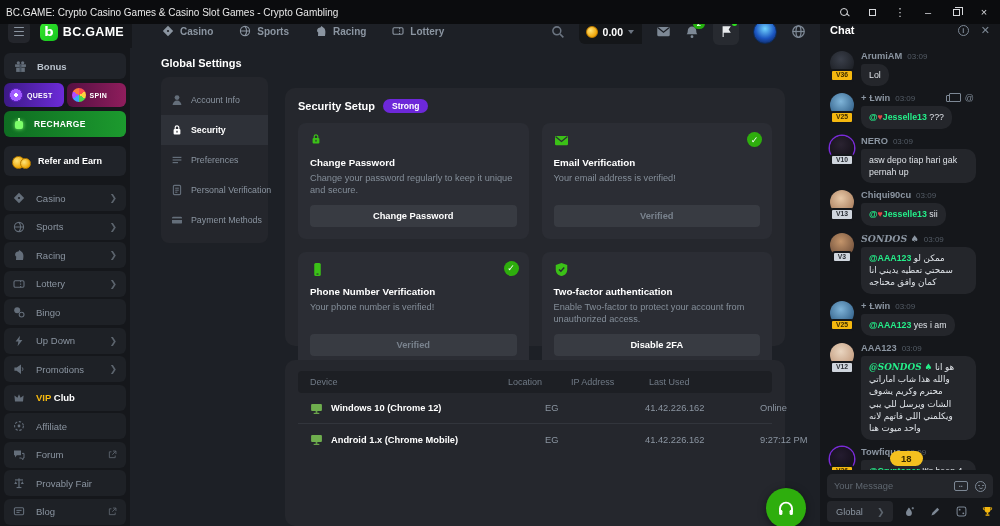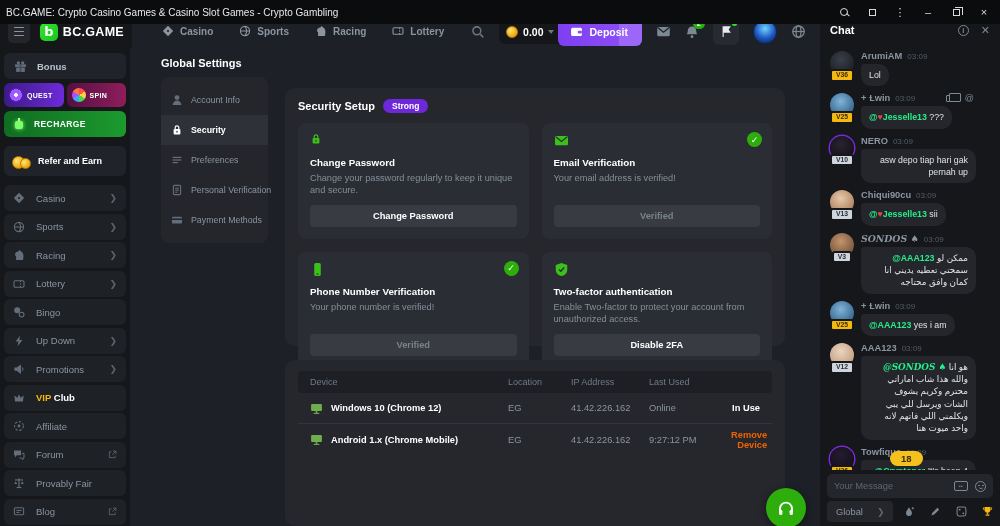--- a/index.html
+++ b/index.html
@@ -104,21 +104,21 @@
 
   #sessions-panel { position:absolute; left:155px; top:312px; width:500px; height:166px; background:#25272d; border-radius:10px; padding:11px 13px;}
   #sess-title { font-size:11px; font-weight:bold; color:#fff; margin-bottom:10px;}
   #sess-table { width:100%; }
   #sess-header { display:flex; align-items:center; height:22px; background:#1d1f24; border-radius:4px; padding:0 12px; color:#707a86; font-size:9px;}
   .col-device { width:198px; flex:none; display:flex; align-items:center; gap:8px;}
   .col-loc { width:63px; flex:none;}
   .col-ip { width:78px; flex:none;}
   .col-last { width:82px; flex:none;}
   .col-action { flex:1; text-align:right;}
-  .sess-row { display:flex; align-items:center; height:31px; padding:0 12px; border-bottom:1px solid #32353c; font-size:9.3px; color:#8b95a1;}
+  .sess-row { display:flex; align-items:center; height:31px; padding:0 12px; border-bottom:1px solid #32353c; font-size:9.3px; color:#8b95a1;gap:37px;}
   .sess-row:last-child { border-bottom:none;}
   .sess-row .col-device { color:#fff; font-weight:bold;}
   .sess-row .dev-ic { color:#6fae4e; display:flex;}
   .sess-row .col-action.inuse { color:#fff; font-weight:bold;}
   .sess-row .col-action.remove { color:#ed6300; font-weight:bold; cursor:pointer;}
 
   #support-btn { position:absolute; left:636px; top:440px; width:40px; height:40px; border-radius:50%; background:#2eae0d; display:flex; align-items:center; justify-content:center; color:#fff; cursor:pointer; box-shadow:0 2px 8px rgba(0,0,0,.4);}
 
   
   #chat { position:absolute; right:0; top:15px; width:180px; bottom:0; background:#15171b; z-index:30; overflow:hidden;}
@@ -131,21 +131,21 @@
   .msg { display:flex; margin-bottom:7px; position:relative;}
   .msg .av-col { width:30px; flex:none; display:flex; flex-direction:column; align-items:center;}
   .msg .avatar { width:24px; height:24px; border-radius:50%; flex:none;}
   .msg .vbadge { margin-top:-6px; font-size:6.8px; font-weight:bold; border-radius:3px; padding:1px 4px; border:2px solid #15171b; line-height:1;}
   .vbadge.gold { background:#f5b80f; color:#3d2c00;}
   .vbadge.silver { background:#cfd5dd; color:#2a2f35;}
   .msg .body { margin-left:4px; min-width:0; flex:1;}
   .msg .name-row { display:flex; align-items:baseline; gap:5px; font-size:9.3px; color:#8b95a1; font-weight:bold; white-space:nowrap; overflow:hidden;}
   .msg .name-row .time { font-size:8px; color:#545c66; font-weight:normal; flex:none;}
   .msg .name-row .fancy { font-family:"DejaVu Serif",serif; font-style:italic;}
-  .msg .bubble { display:inline-block; margin-top:3px; background:#24262b; border-radius:3px 10px 10px 10px; padding:5px 8px; font-size:8.8px; color:#dfe3e8; line-height:1.4; max-width:138px; word-wrap:break-word;text-align:right;}
+  .msg .bubble { display:inline-block; margin-top:3px; background:#24262b; border-radius:3px 10px 10px 10px; padding:5px 8px; font-size:8.8px; color:#dfe3e8; line-height:1.4; max-width:138px; word-wrap:break-word;}
   .mention { color:#24ee89; font-weight:bold;}
   .mention.fancy { font-family:"DejaVu Serif",serif; font-style:italic;}
   .heart { color:#e14747;}
   .msg .hover-acts { position:absolute; right:2px; top:0; display:flex; gap:9px; color:#7d8895; font-size:9px; align-items:center;}
   .stack-ic { width:10px; height:7px; border:1px solid #7d8895; border-radius:1px; position:relative;}
   .stack-ic::before { content:""; position:absolute; left:2px; top:-3px; width:10px; height:7px; border:1px solid #7d8895; border-radius:1px; background:#15171b;}
   #new-pill { position:absolute; bottom:60px; left:70px; background:#f5c11f; color:#3a2b00; font-size:9.5px; font-weight:bold; border-radius:9px; padding:2px 11px; z-index:5; cursor:pointer;}
   #chat-inputbar { position:absolute; bottom:28px; left:7px; right:7px; height:24px; background:#24262b; border-radius:5px; display:flex; align-items:center; padding:0 7px;}
   #chat-input { background:transparent; border:none; outline:none; color:#dfe3e8; font-size:9.3px; flex:1; min-width:0; font-family:inherit;}
   #chat-input::placeholder { color:#5f6770;}
@@ -230,27 +230,20 @@
           <svg width="14" height="14" viewBox="0 0 12 12" fill="none">
             <circle cx="5" cy="5" r="3.4" stroke="currentColor" stroke-width="1.3"></circle>
             <line x1="7.8" y1="7.8" x2="10.6" y2="10.6" stroke="currentColor" stroke-width="1.3"></line>
           </svg>
         </span>
       <div style="display:flex;align-items:center;">
         <div id="balance-pill">
           <span class="coin"></span>
           <span class="amt">0.00</span>
           <span class="chev-down"></span>
-        </div>
-        <div id="deposit-btn">
-          <svg width="13" height="13" viewBox="0 0 12 12" fill="#fff">
-              <rect x="1" y="2.6" width="10" height="7.6" rx="1.4"></rect>
-              <rect x="7.2" y="5.2" width="3.8" height="2.6" rx="0.8" fill="#8a4cf5"></rect>
-            </svg>
-          <span class="dep-label">Deposit</span>
         </div>
       </div>
       <span class="navic">
           <svg width="15" height="15" viewBox="0 0 12 12" fill="currentColor">
             <rect x="1" y="2.4" width="10" height="7.4" rx="1.2"></rect>
             <path d="M1.6 3 L6 6.6 L10.4 3" stroke="#1d2026" stroke-width="1" fill="none"></path>
           </svg>
         </span>
       <span class="navic">
         <svg width="14" height="14" viewBox="0 0 12 12" fill="currentColor">

